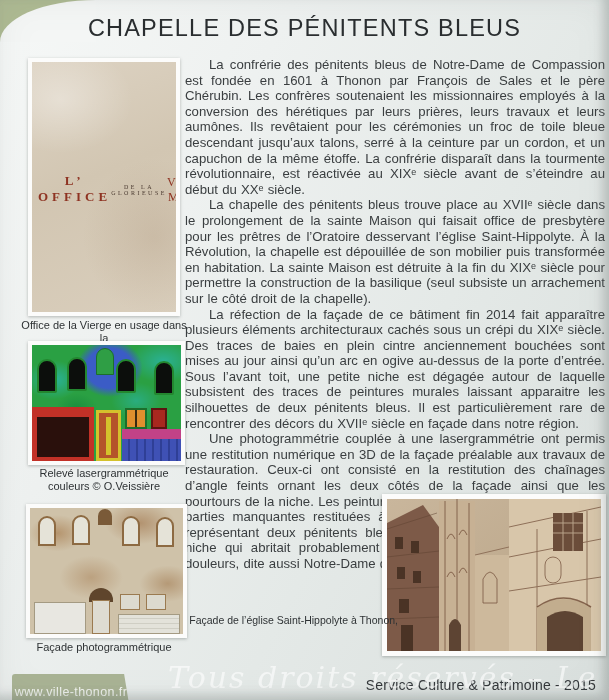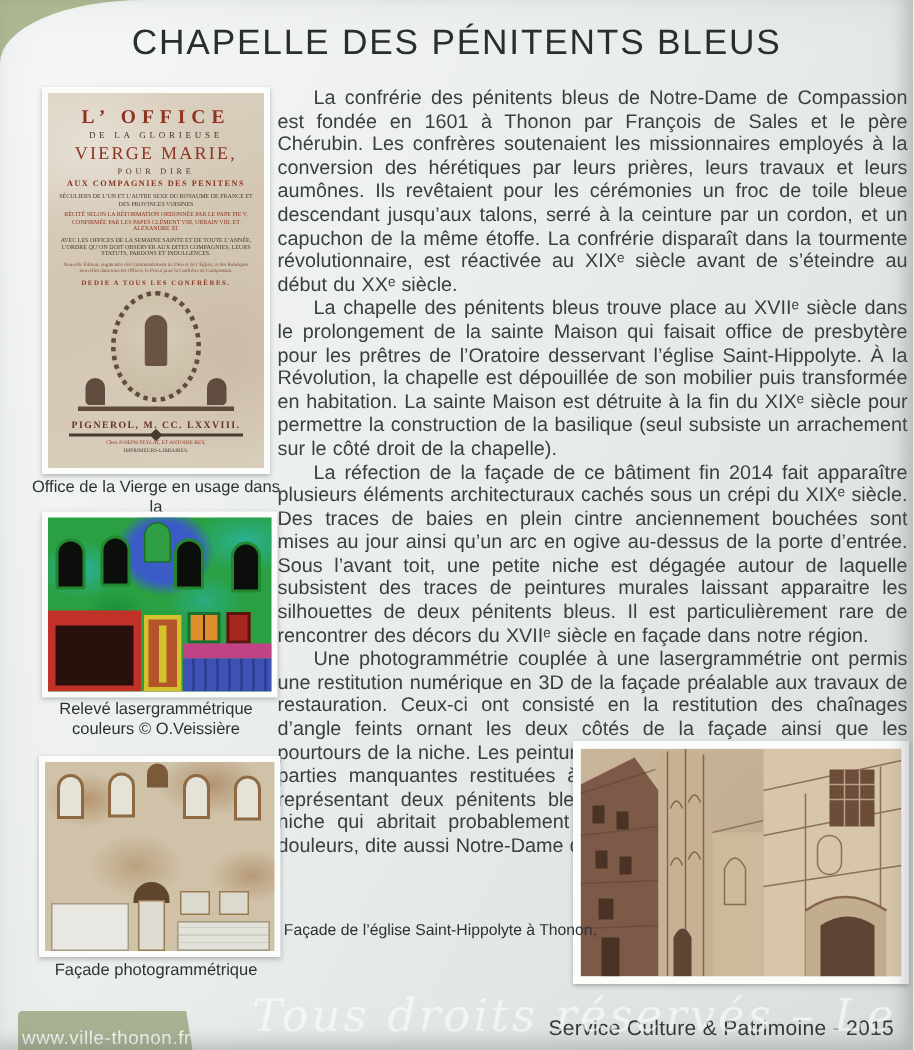--- a/index.html
+++ b/index.html
@@ -38,21 +38,21 @@
 
   .figcap { position:absolute; text-align:center; color:#2e3234; font-size:11px; line-height:12.6px; }
 
   
   #fig-book { left:28px; top:58px; width:152px; height:258px; padding:4px; }
   .book {
     background:
       radial-gradient(120px 90px at 20% 15%, rgba(255,255,255,.35), transparent 60%),
       radial-gradient(110px 120px at 85% 70%, rgba(150,120,90,.18), transparent 65%),
       linear-gradient(158deg,#ddd3c3 0%,#d2c6b2 45%,#d9cebc 100%);
-    display:flex; flex-direction:column; align-items:center; text-align:center;
+    display:flex; flex-direction:row; align-items:center; text-align:center;
     padding:8px 6px 4px 6px; color:#4a3a30; font-family:"Liberation Serif", serif;
   }
   .bk-red   { color:#8e3322; }
   .bk-l0 { font-size:13px; letter-spacing:4px; font-weight:bold; }
   .bk-l1 { font-size:6px; letter-spacing:2.5px; margin-top:2px; }
   .bk-l2 { font-size:12px; letter-spacing:1.5px; font-weight:normal; margin-top:1px; }
   .bk-l3 { font-size:5.5px; letter-spacing:2.5px; margin-top:2px; }
   .bk-l4 { font-size:5.5px; letter-spacing:1px; margin-top:2px; font-weight:bold; }
   .bk-s  { font-size:4px; line-height:4.6px; margin-top:3px; }
   .bk-t  { font-size:3.4px; line-height:3.9px; margin-top:3px; color:#7a4a38; }

